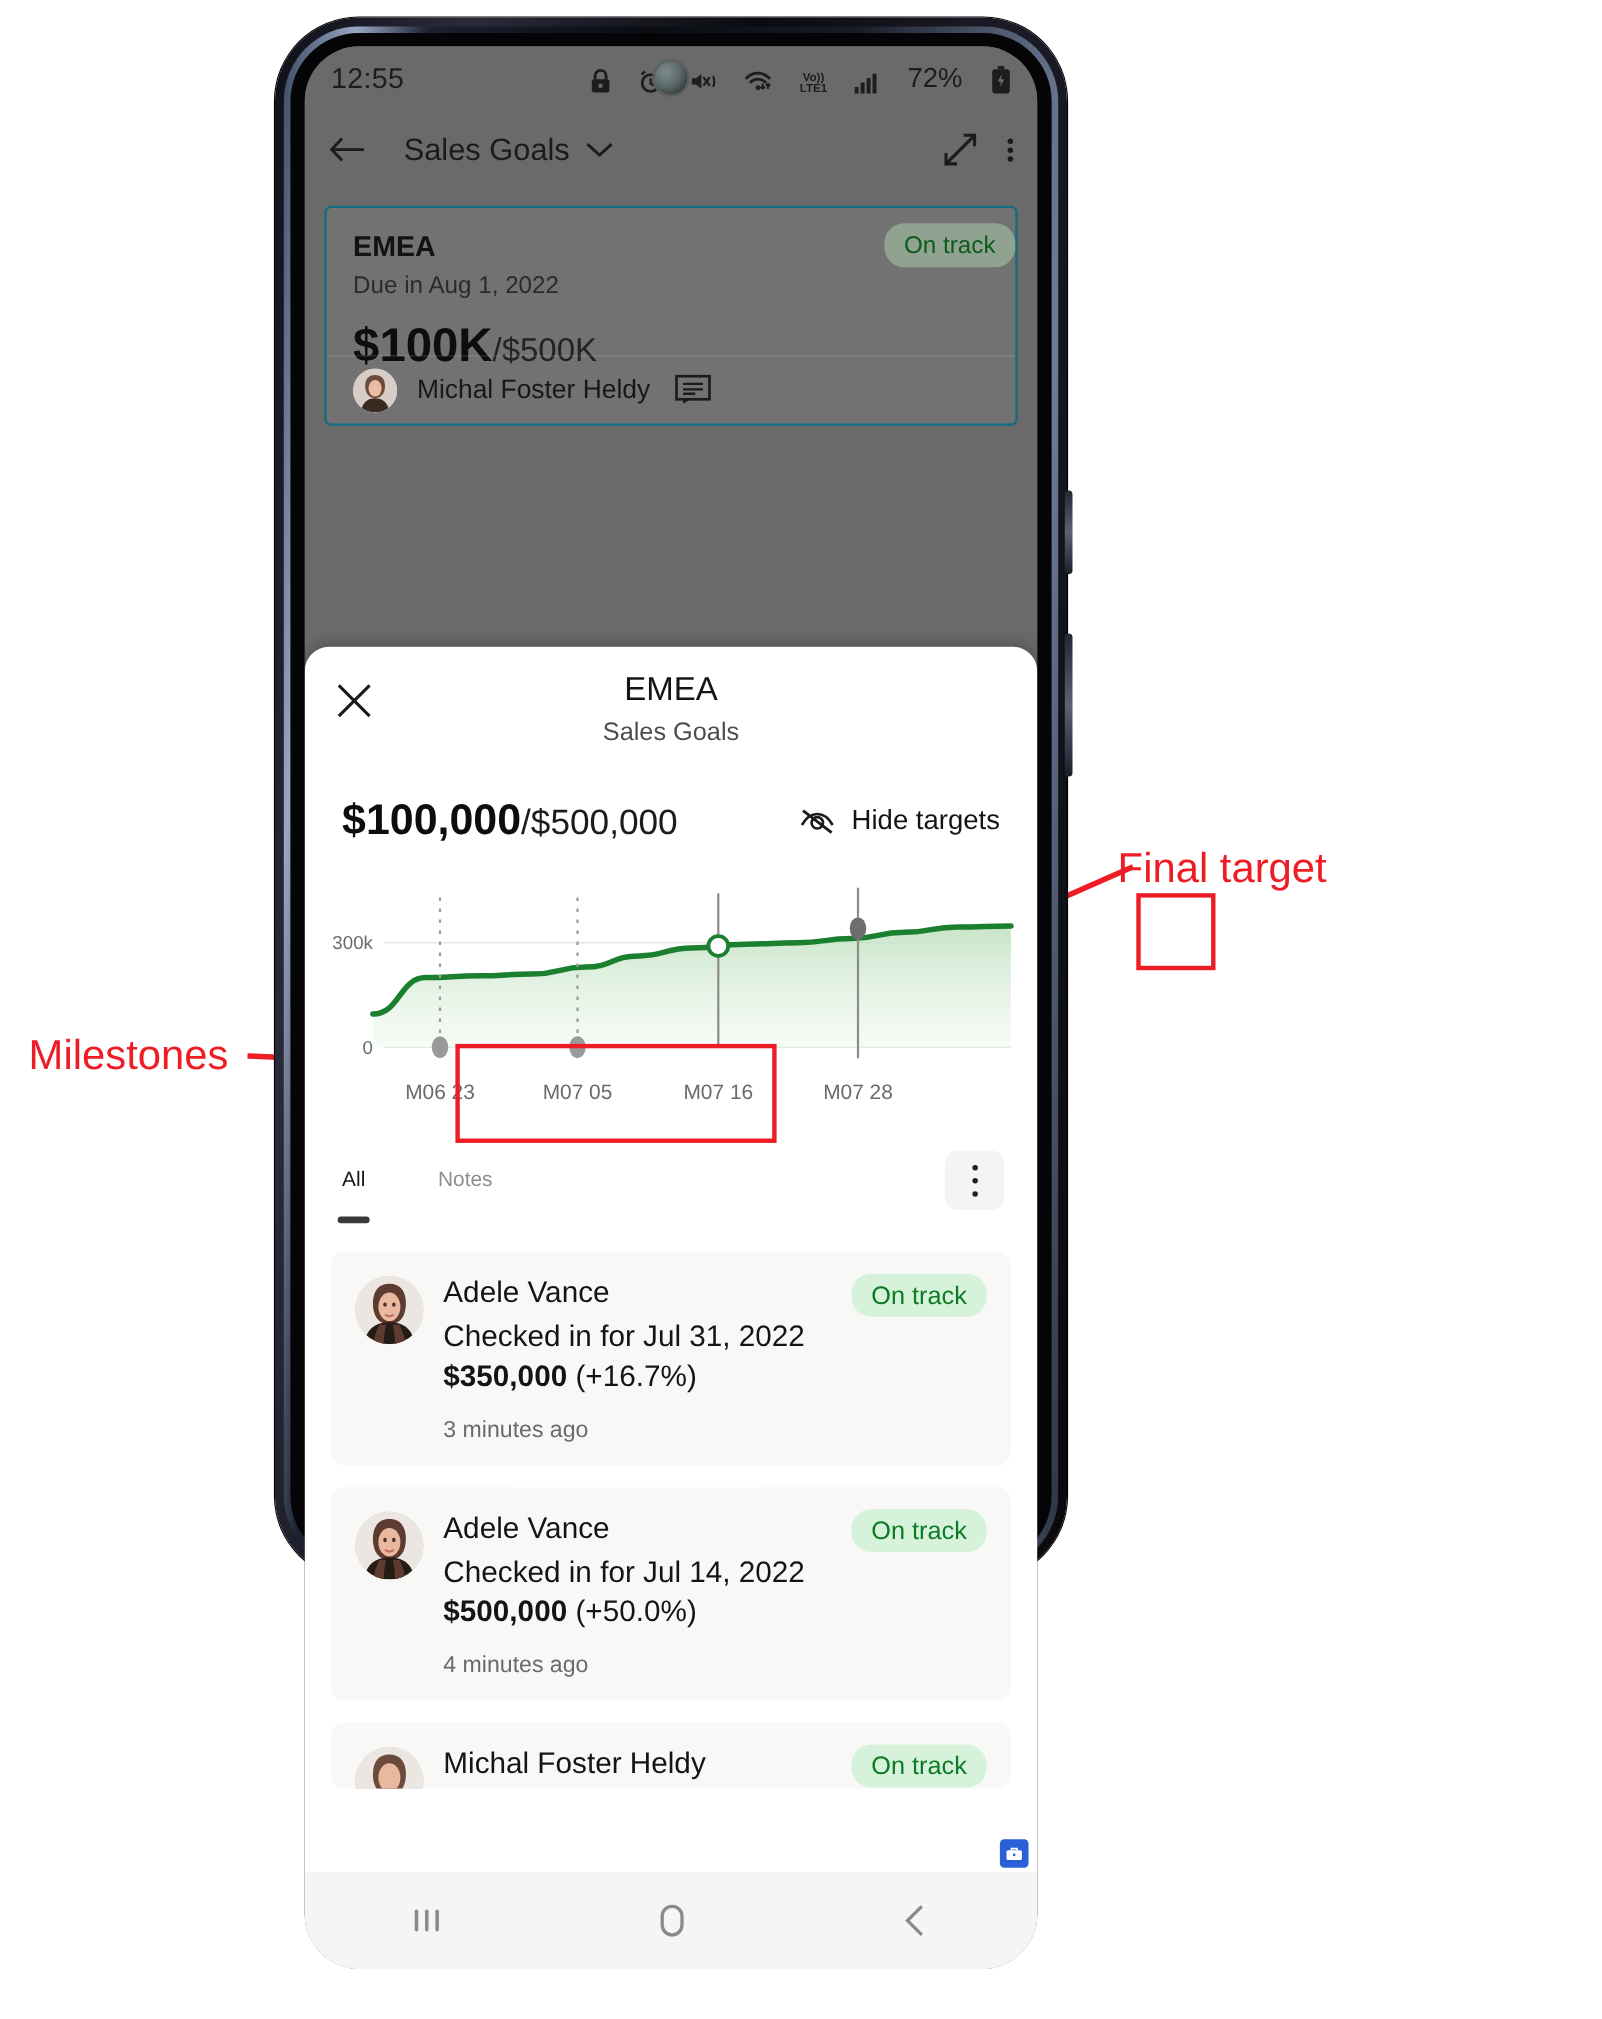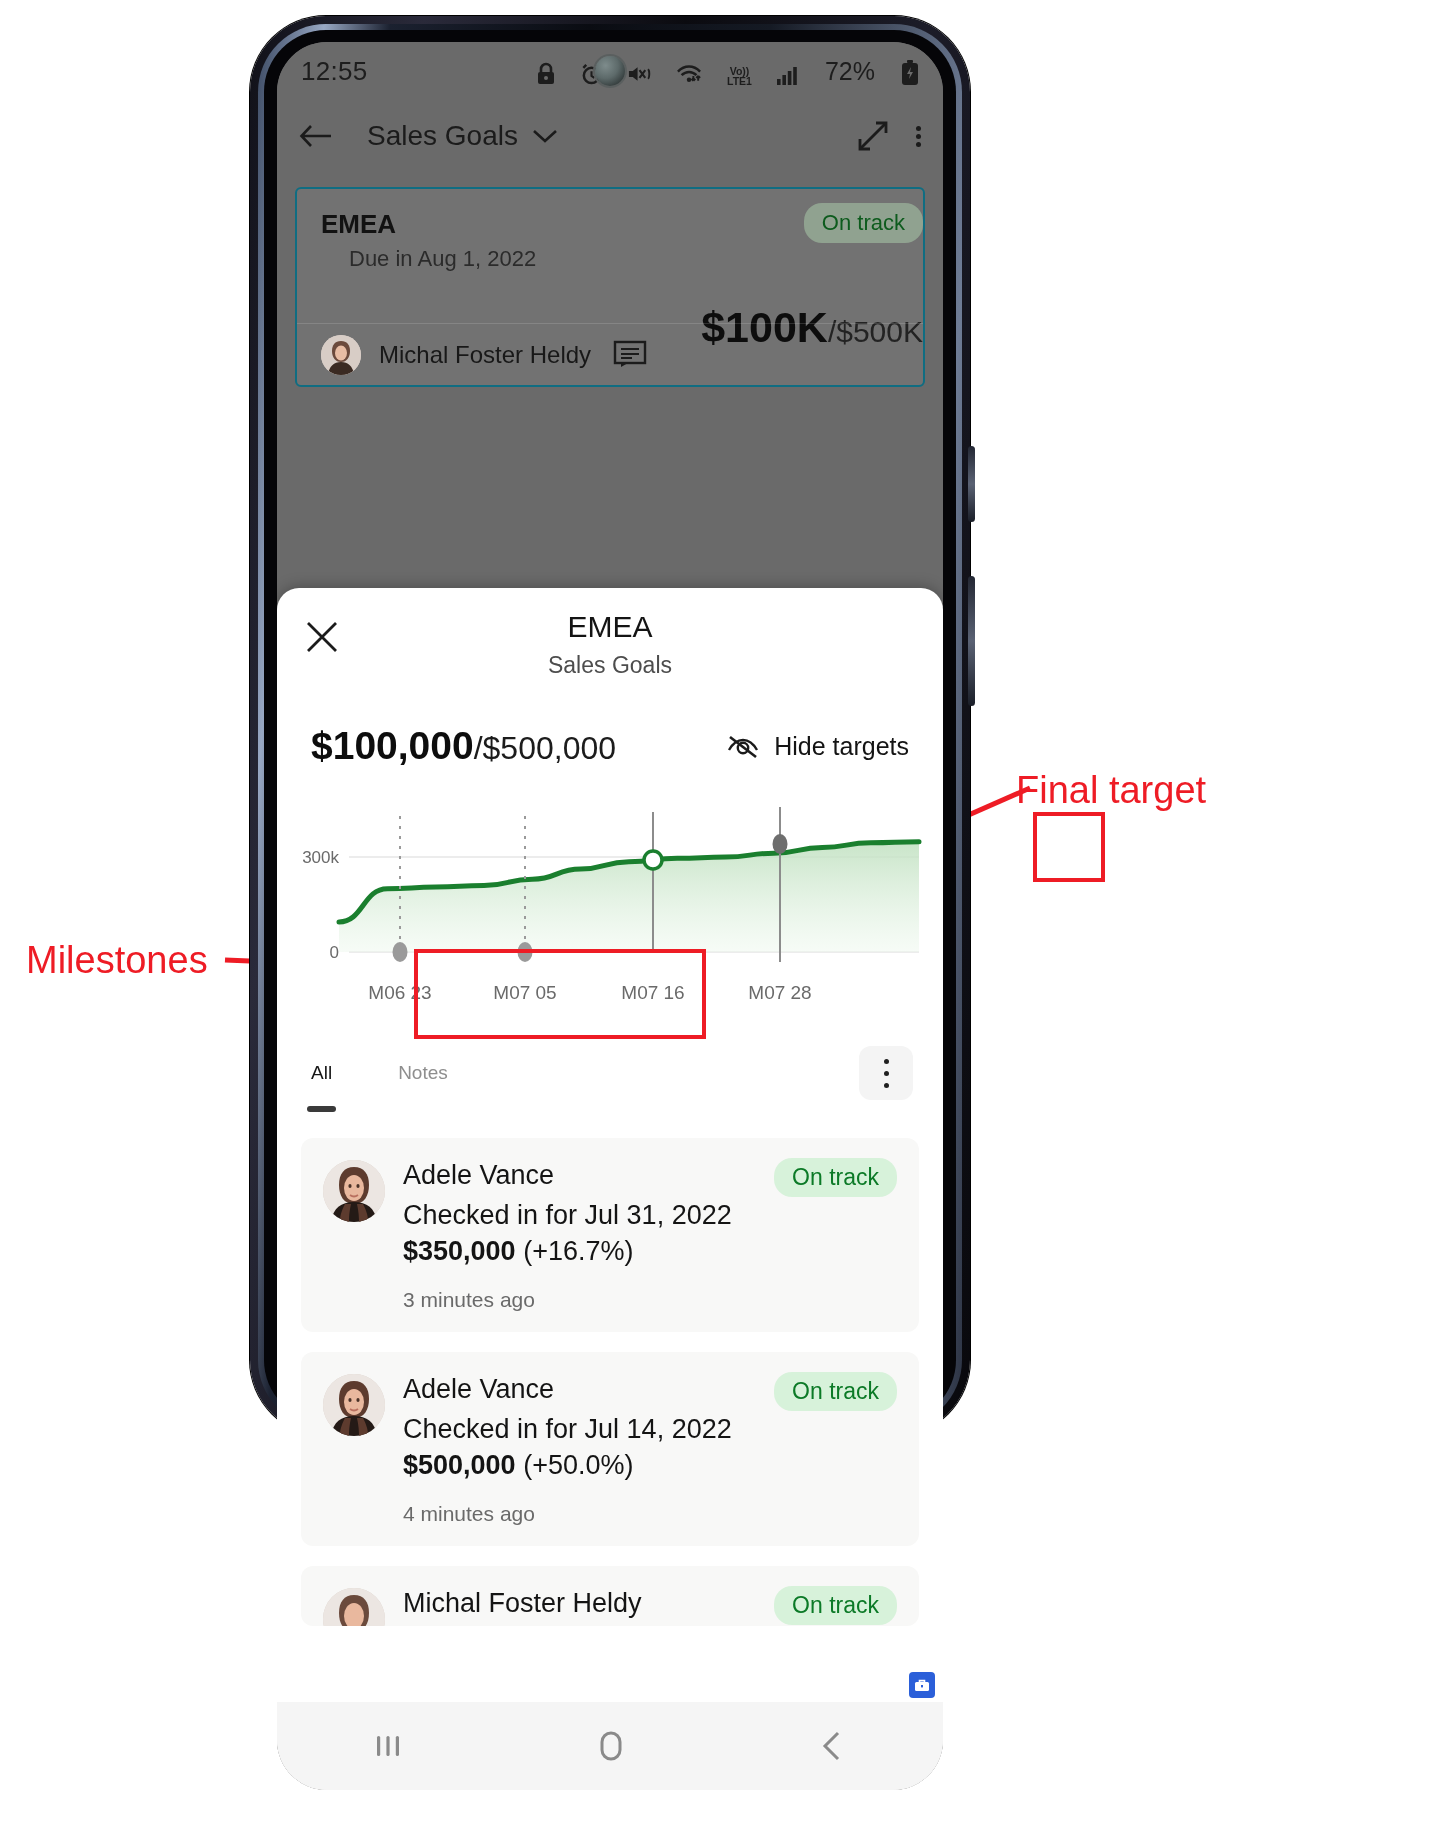--- a/index.html
+++ b/index.html
@@ -88,22 +88,22 @@
   .kebab-dot { width: 5px; height: 5px; border-radius: 50%; background: #1b1b1b; margin: 3px auto; }
 
   
   .goal-card {
     position: absolute; left: 18px; top: 145px; width: 630px; height: 200px;
     border: 2px solid #0f6d82; border-radius: 6px;
     background: rgba(255,255,255,0.06);
   }
   .goal-card-head { padding: 20px 24px 0 24px; position: relative; }
   .goal-title { font-size: 26px; font-weight: 700; color: #121212; }
-  .goal-due { font-size: 22px; color: #2b2b2b; margin-top: 6px; margin-left: 28px; }
-  .goal-amount { margin: 31px 0 0 24px; font-size: 43px; font-weight: 700; color: #0d0d0d; text-align: right; }
+  .goal-due { font-size: 22px; color: #2b2b2b; margin-top: 6px; }
+  .goal-amount { margin: 18px 0 0 24px; font-size: 43px; font-weight: 700; color: #0d0d0d; }
   .goal-amount .goal-target { font-size: 30px; font-weight: 400; color: #232323; }
   .badge-ontrack-dim {
     position: absolute; right: 0px; top: 14px;
     background: rgba(190,235,190,.40); color: #0d5b1d;
     border-radius: 18px; padding: 7px 18px; font-size: 22px;
   }
   .goal-card-foot {
     position: absolute; left: 0; right: 0; bottom: 0; height: 62px;
     border-top: 1px solid rgba(255,255,255,.14);
     display: flex; align-items: center; padding: 0 24px;

